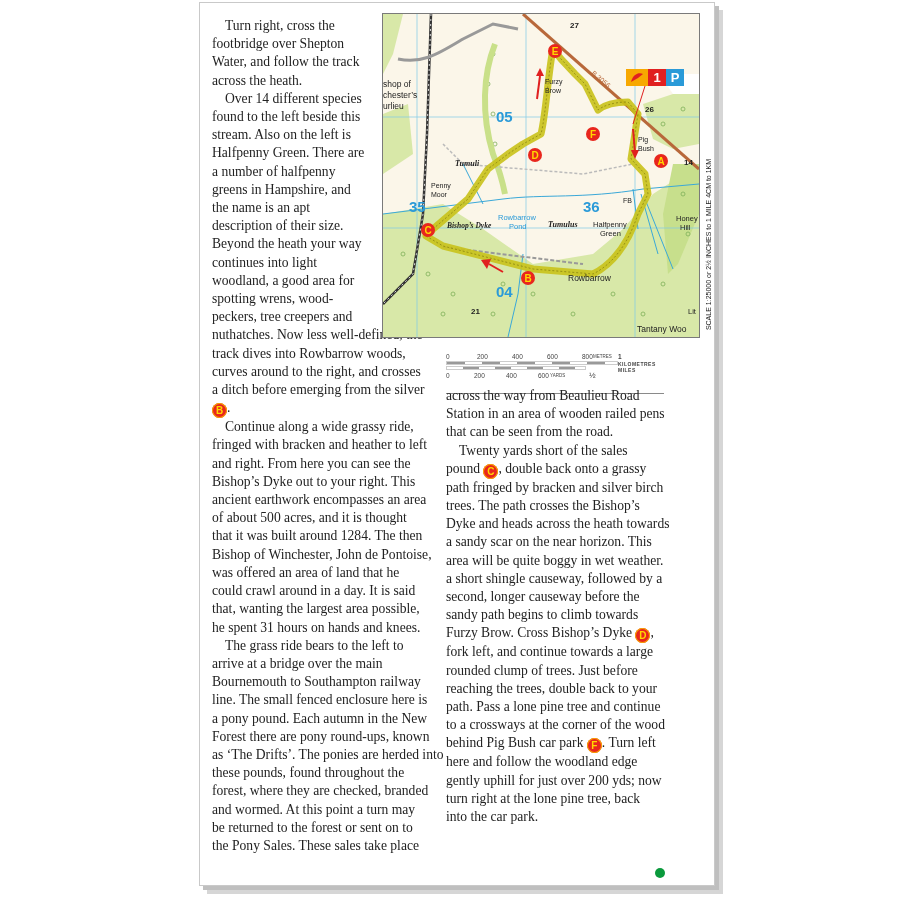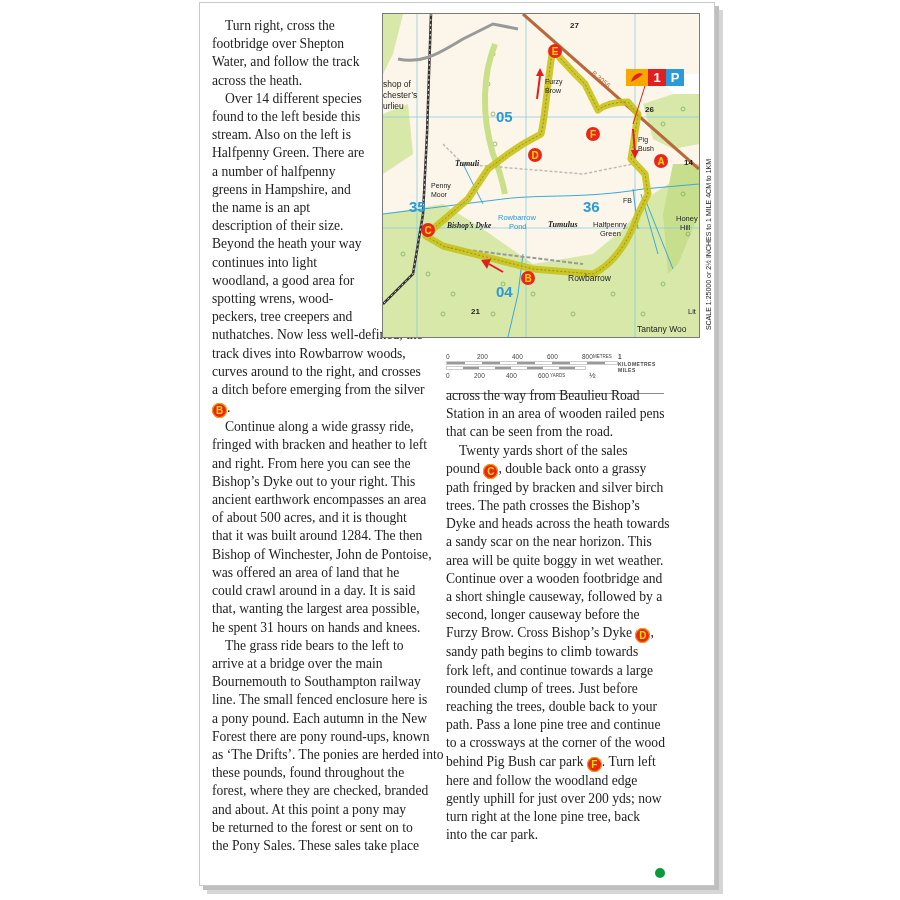--- a/index.html
+++ b/index.html
@@ -84,21 +84,21 @@
     <p>
       <span class="line">The grass ride bears to the left to</span>
       <span class="line" style="text-indent:0">arrive at a bridge over the main</span>
       <span class="line" style="text-indent:0">Bournemouth to Southampton railway</span>
       <span class="line" style="text-indent:0">line. The small fenced enclosure here is</span>
       <span class="line" style="text-indent:0">a pony pound. Each autumn in the New</span>
       <span class="line" style="text-indent:0">Forest there are pony round-ups, known</span>
       <span class="line" style="text-indent:0">as ‘The Drifts’. The ponies are herded into</span>
       <span class="line" style="text-indent:0">these pounds, found throughout the</span>
       <span class="line" style="text-indent:0">forest, where they are checked, branded</span>
-      <span class="line" style="text-indent:0">and about. At this point a pony may</span>
+      <span class="line" style="text-indent:0">and wormed. At this point a turn may</span>
       <span class="line" style="text-indent:0">be returned to the forest or sent on to</span>
       <span class="line" style="text-indent:0">the Pony Sales. These sales take place</span>
     </p>
   </div>
 
   <div class="map">
     <svg width="316" height="323" viewBox="0 0 316 323" font-family="Liberation Sans, sans-serif">
 
       <path d="M0,200 L60,190 L100,215 L150,250 L210,240 L240,215 L270,180 L316,150 L316,323 L0,323 Z" fill="#d8e8a8"></path>
       <path d="M0,0 L20,0 L10,40 L0,60 Z" fill="#d8e8a8"></path>
@@ -272,25 +272,24 @@
       <span class="line">that can be seen from the road.</span>
     </p>
     <p>
       <span class="line">Twenty yards short of the sales</span>
       <span class="line" style="text-indent:0"><span>pound</span> <span class="wp">C</span><span>, double back onto a grassy</span></span>
       <span class="line" style="text-indent:0">path fringed by bracken and silver birch</span>
       <span class="line" style="text-indent:0">trees. The path crosses the Bishop’s</span>
       <span class="line" style="text-indent:0">Dyke and heads across the heath towards</span>
       <span class="line" style="text-indent:0">a sandy scar on the near horizon. This</span>
       <span class="line" style="text-indent:0">area will be quite boggy in wet weather.</span>
-      <span class="line" style="text-indent:0">Continue over a wooden footbridge and</span>
       <span class="line" style="text-indent:0">a short shingle causeway, followed by a</span>
       <span class="line" style="text-indent:0">second, longer causeway before the</span>
+      <span class="line" style="text-indent:0">sandy path begins to climb towards</span>
       <span class="line" style="text-indent:0"><span>Furzy Brow. Cross Bishop’s Dyke</span> <span class="wp">D</span><span>,</span></span>
-      <span class="line" style="text-indent:0">sandy path begins to climb towards</span>
       <span class="line" style="text-indent:0">fork left, and continue towards a large</span>
       <span class="line" style="text-indent:0">rounded clump of trees. Just before</span>
       <span class="line" style="text-indent:0">reaching the trees, double back to your</span>
       <span class="line" style="text-indent:0">path. Pass a lone pine tree and continue</span>
       <span class="line" style="text-indent:0">to a crossways at the corner of the wood</span>
       <span class="line" style="text-indent:0"><span>behind Pig Bush car park</span> <span class="wp">F</span><span>. Turn left</span></span>
       <span class="line" style="text-indent:0">here and follow the woodland edge</span>
       <span class="line" style="text-indent:0">gently uphill for just over 200 yds; now</span>
       <span class="line" style="text-indent:0">turn right at the lone pine tree, back</span>
       <span class="line" style="text-indent:0">into the car park.</span>

